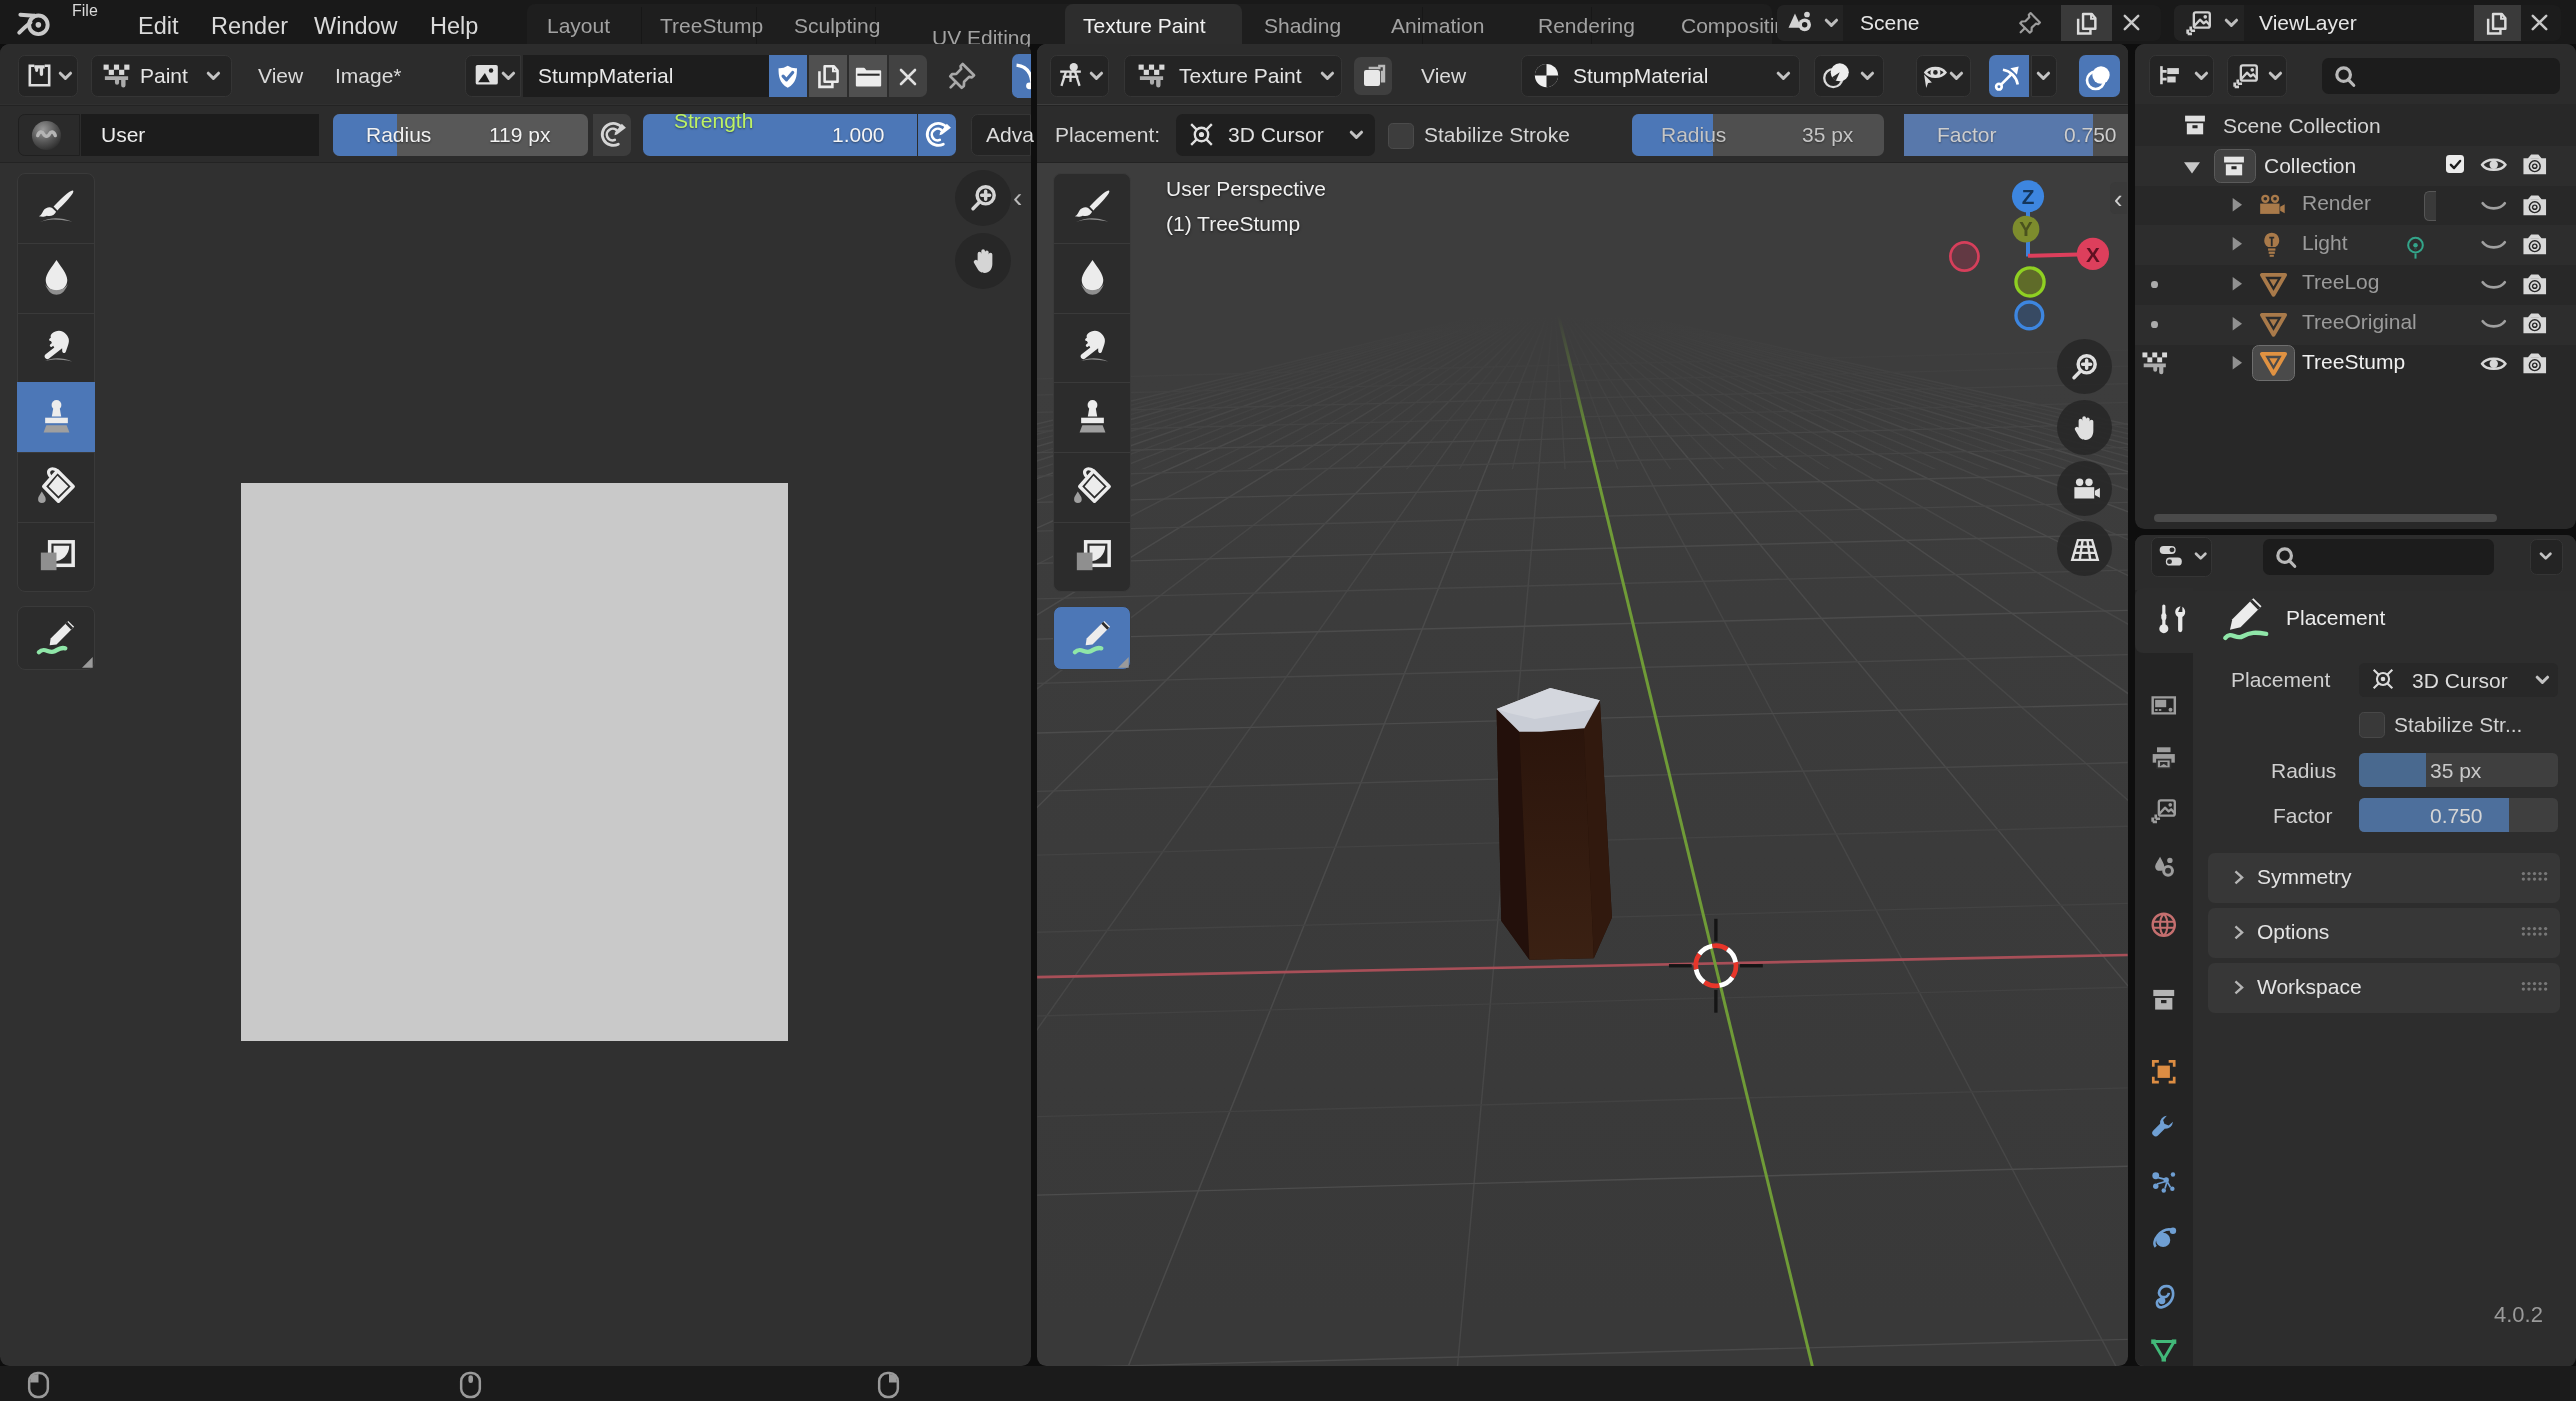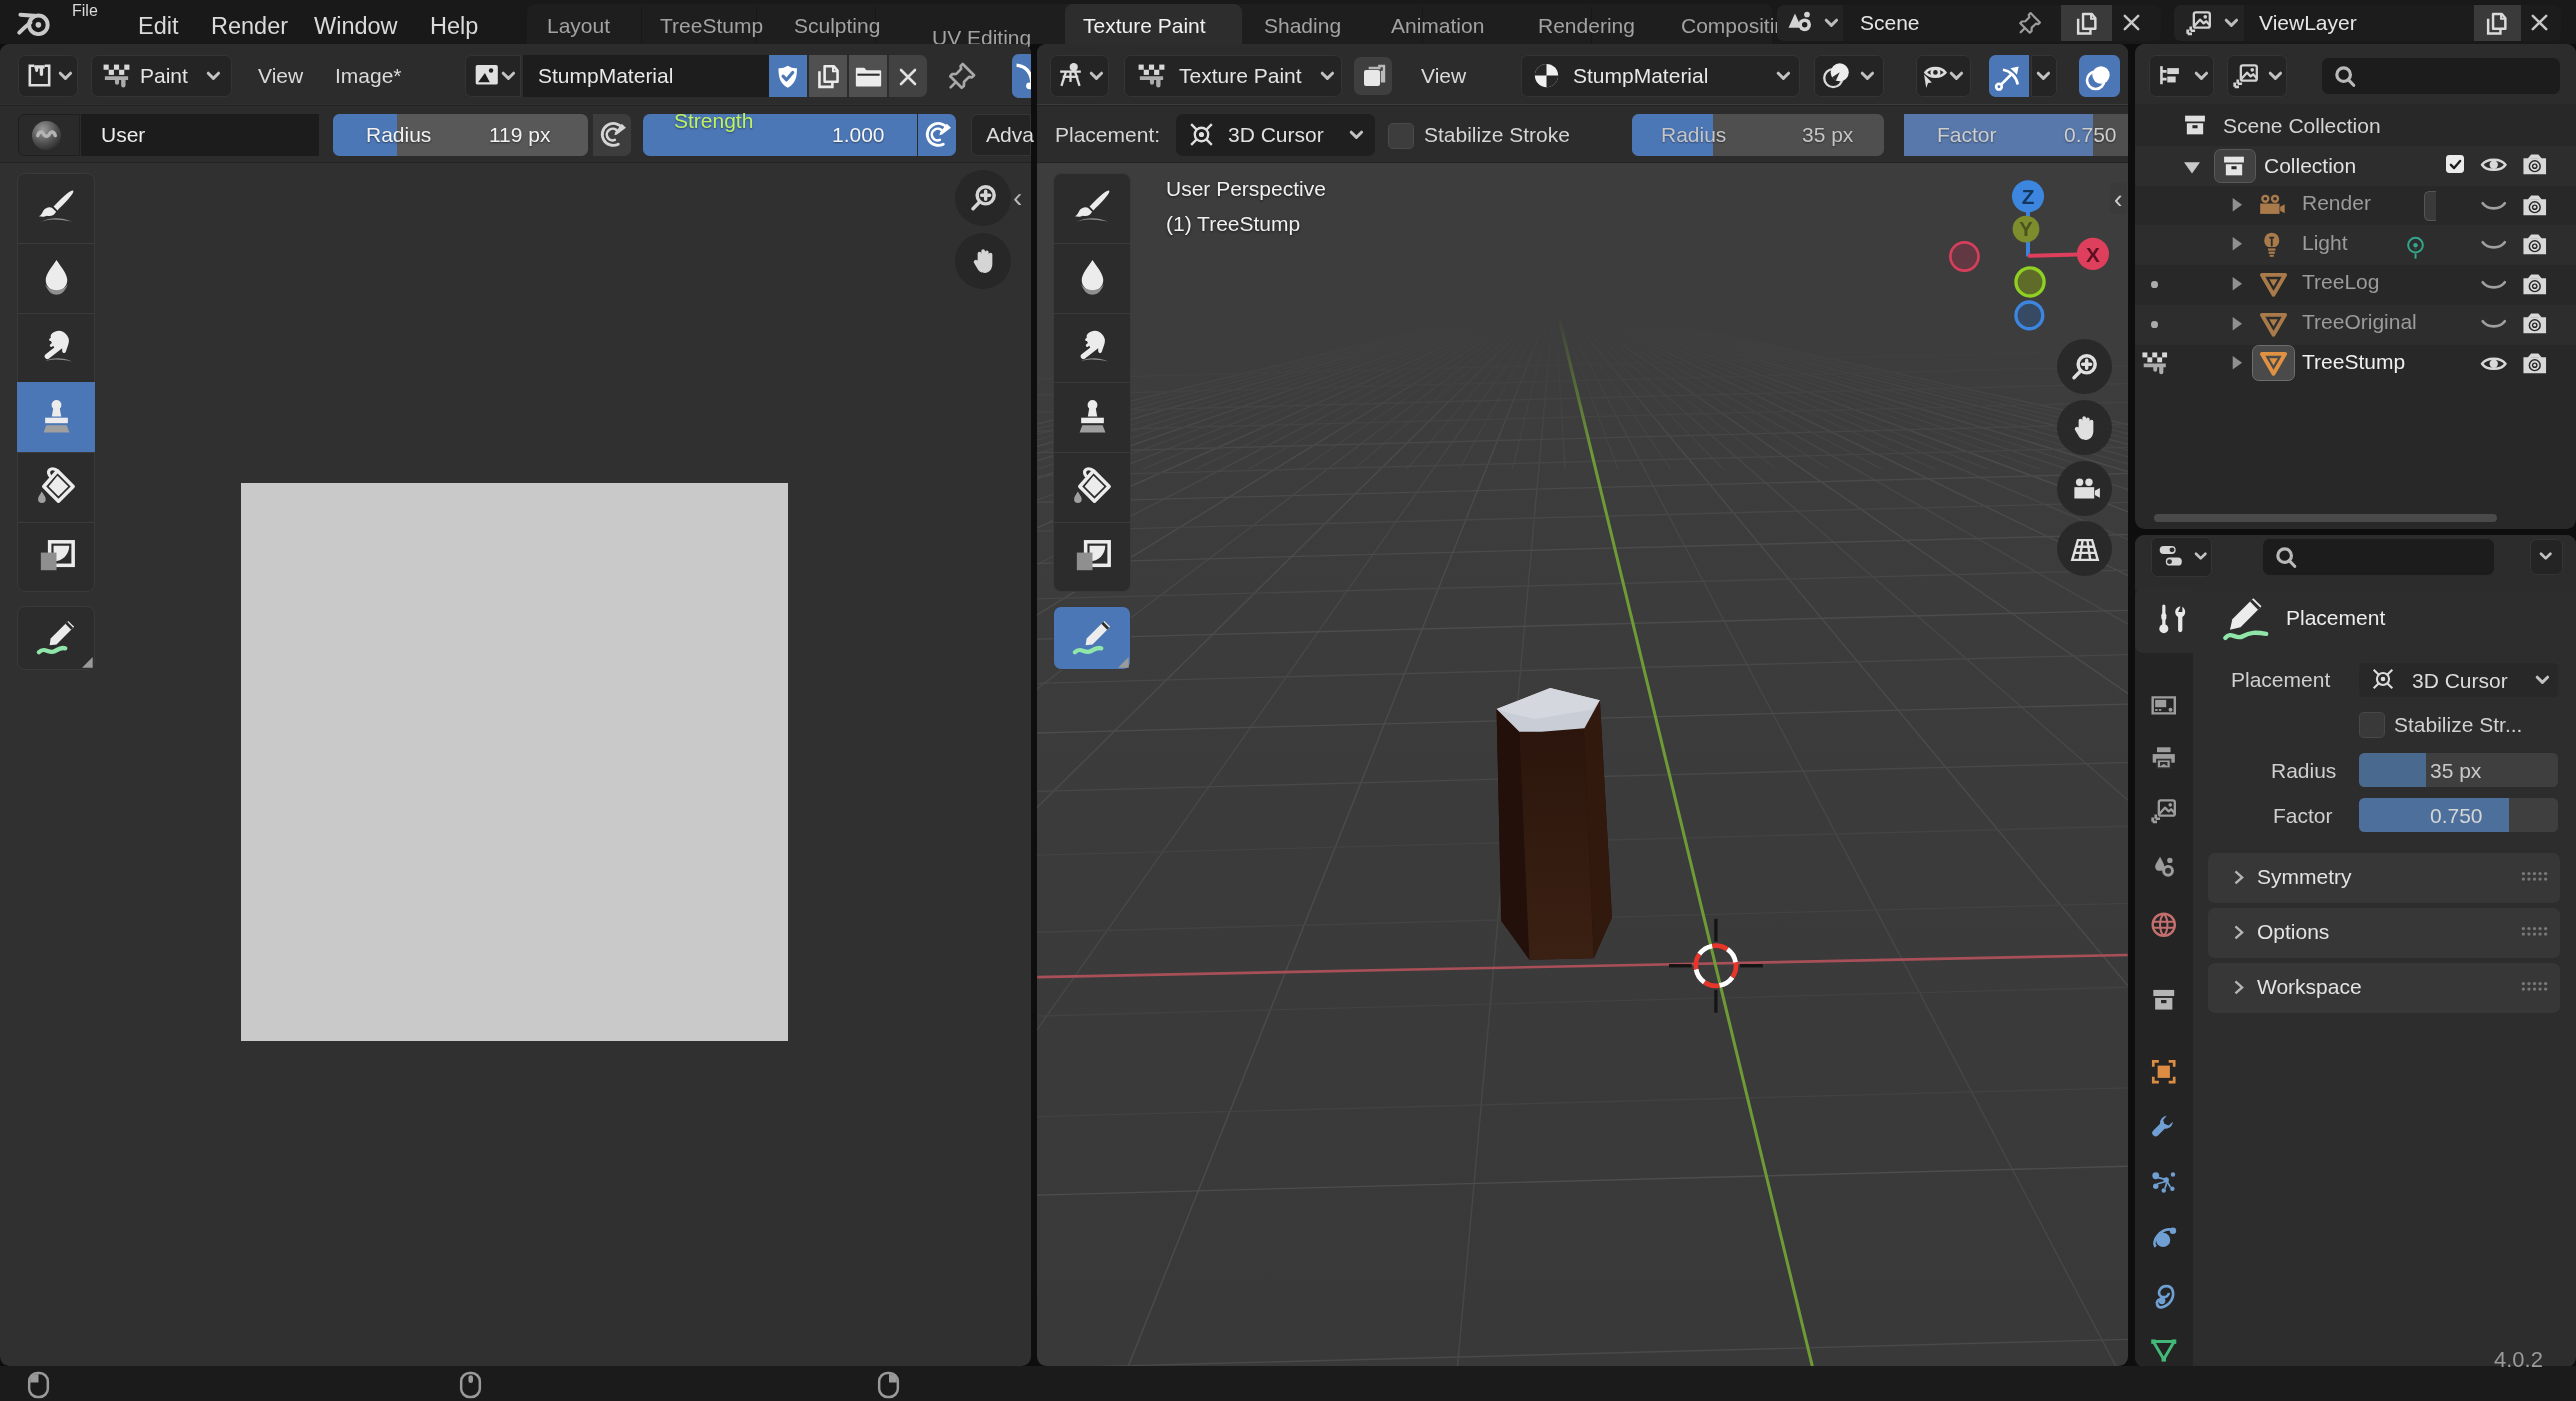--- a/index.html
+++ b/index.html
@@ -1033,14 +1033,14 @@
           <path d="M3 10 Q3 3 11 3 L11 11 L3 11 Z" fill="#9a9a9a"></path>
     </svg>
 <svg class="abs" style="left:459px;top:1371px" width="23" height="28" viewBox="0 0 22 27">
           <rect x="2" y="2" width="18" height="23" rx="8" fill="none" stroke="#9a9a9a" stroke-width="2.4"></rect>
           <rect x="9" y="4" width="4.4" height="7.5" rx="2.2" fill="#9a9a9a"></rect>
     </svg>
 <svg class="abs" style="left:877px;top:1371px" width="23" height="28" viewBox="0 0 22 27">
           <rect x="2" y="2" width="18" height="23" rx="8" fill="none" stroke="#9a9a9a" stroke-width="2.4"></rect>
           <path d="M19 10 Q19 3 11.5 3 L11.5 11 L19 11 Z" fill="#9a9a9a"></path>
     </svg>
-<div class="txt" style="left:2494px;top:1347px;color:#9a9a9a;font-size:22px">4.0.2</div>
+<div class="txt" style="left:2494px;top:1302px;color:#9a9a9a;font-size:22px">4.0.2</div>
 </div>
 
 </body></html>

